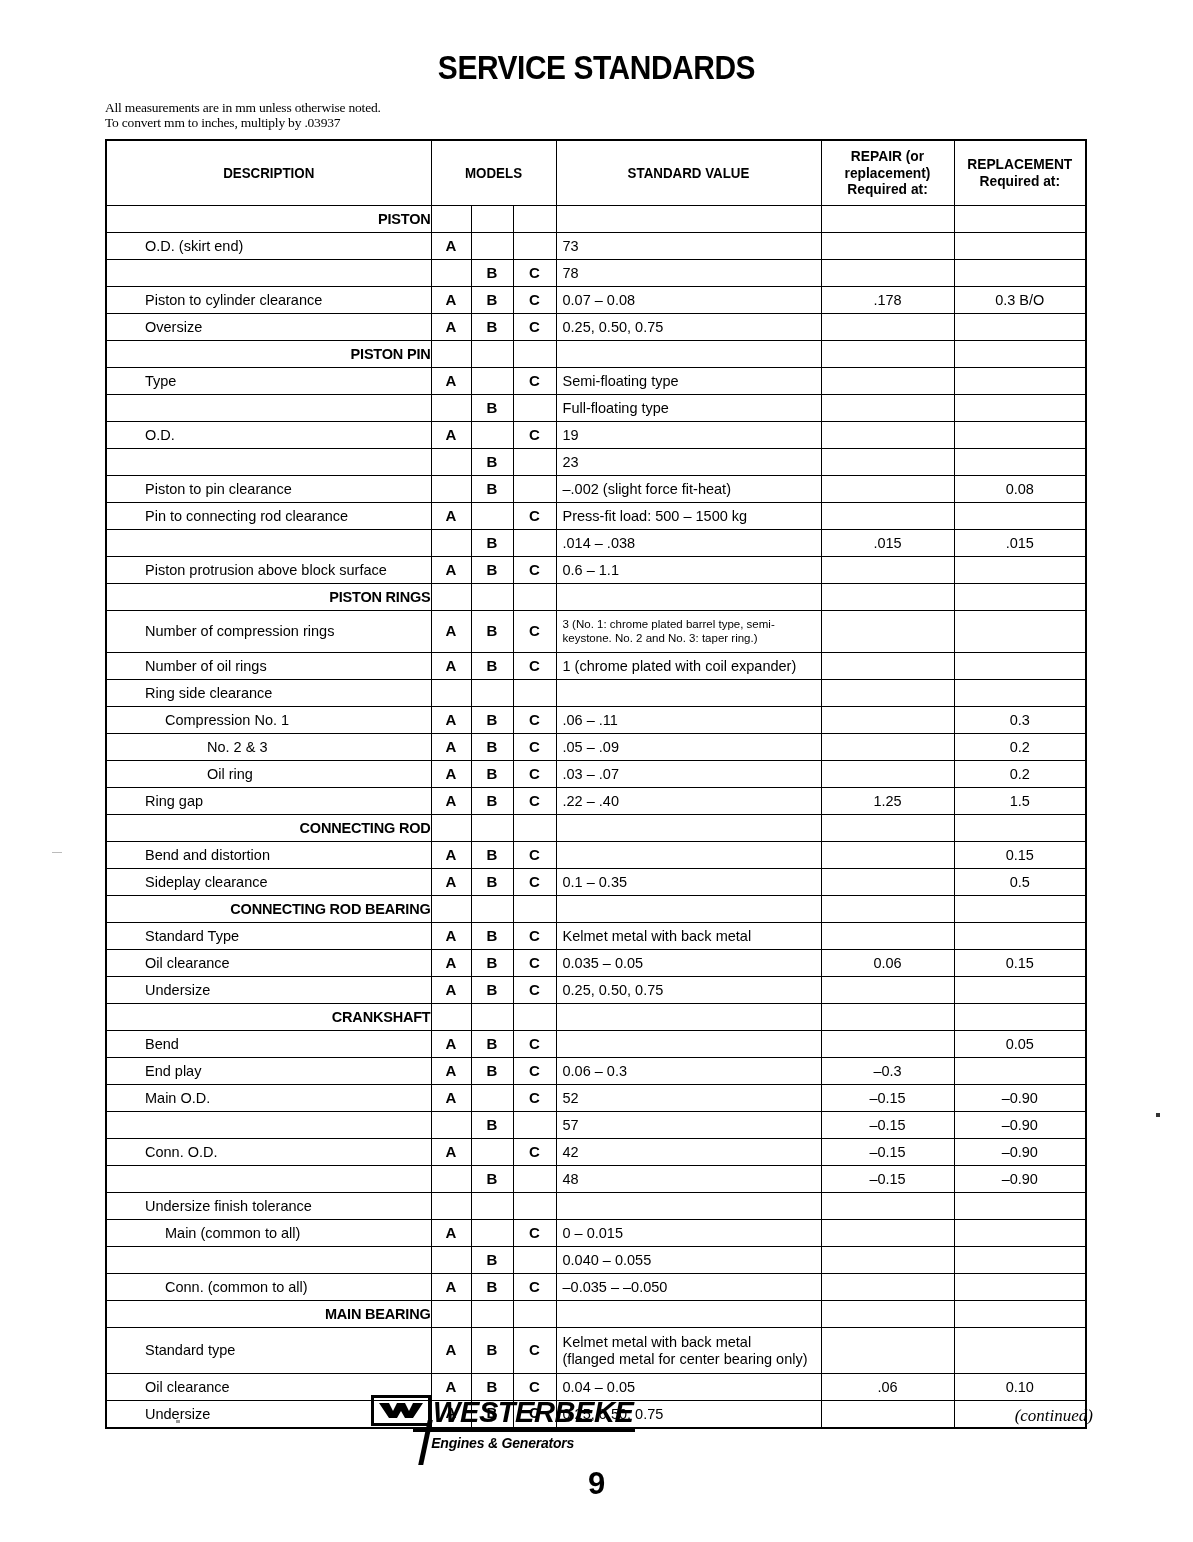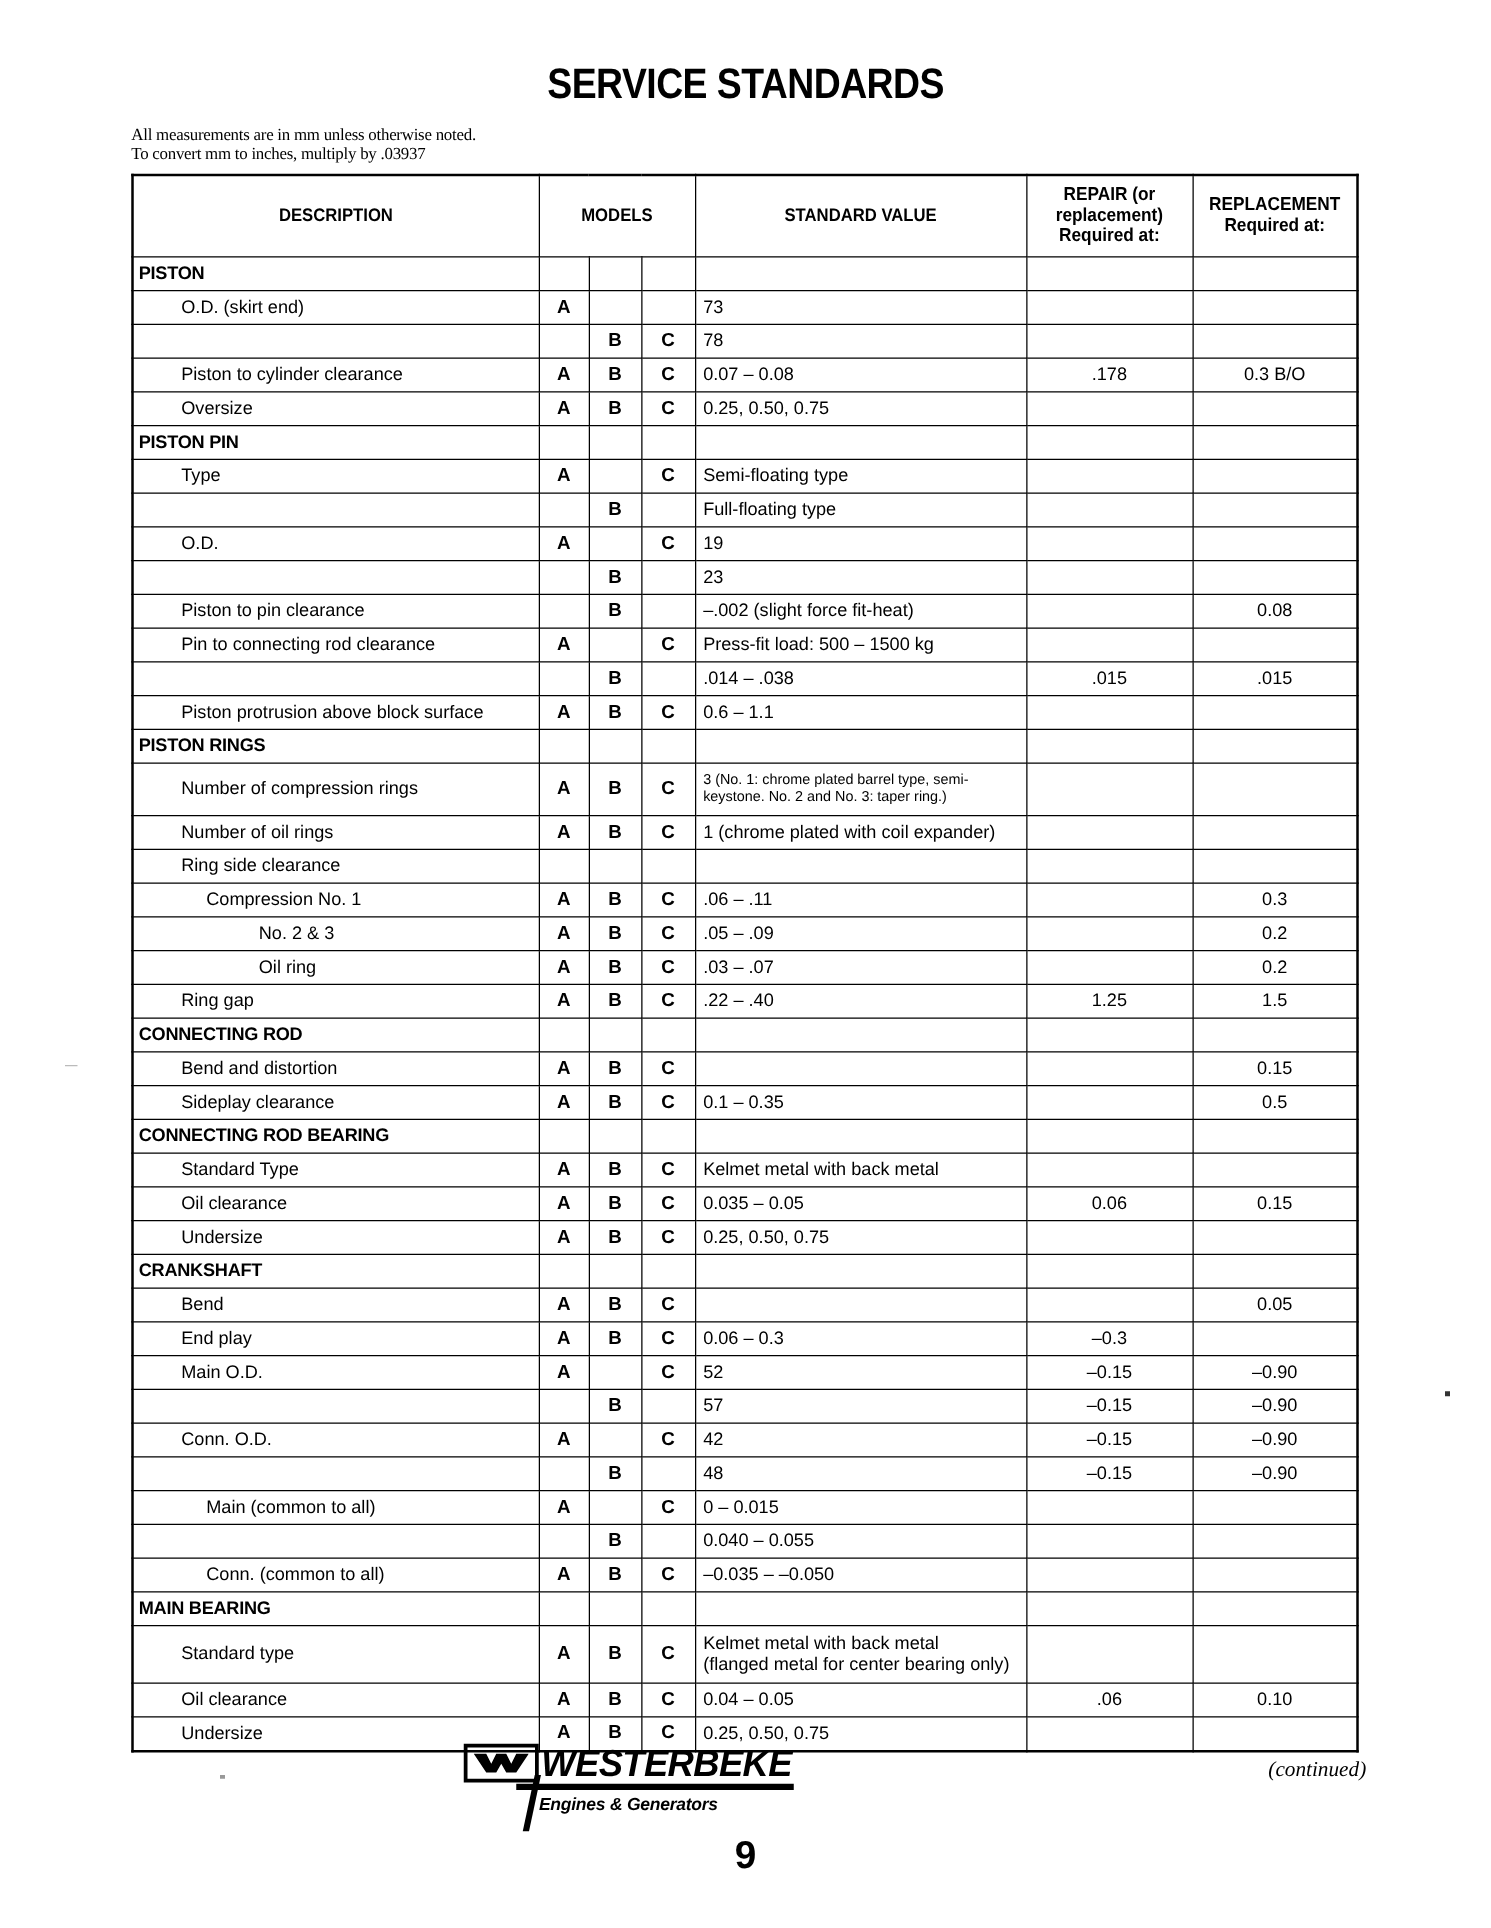--- a/index.html
+++ b/index.html
@@ -72,22 +72,23 @@
   thead th small{display:block;font-size:15px;font-weight:bold;}
 
   tbody tr{height:27px;}
   tbody td.desc{
     padding-left:8px;
     text-align:left;
     white-space:nowrap;
   }
   tbody td.desc.grp{
     font-weight:bold;
-    padding-left:4px;
+    padding-left:14px;
     letter-spacing:-0.2px;
+    text-align:right;
   }
   tbody td.desc.lvl1{padding-left:38px;}
   tbody td.desc.lvl2{padding-left:58px;}
   tbody td.desc.lvl3{padding-left:100px;}
   tbody td.mdl{
     text-align:center;
     font-weight:bold;
     font-size:15px;
   }
   tbody td.val{
@@ -532,20 +533,29 @@
         <tr>
           <td class="desc lvl1"></td>
           <td class="mdl"></td>
           <td class="mdl">B</td>
           <td class="mdl"></td>
           <td class="val">48</td>
           <td class="num">–0.15</td>
           <td class="num">–0.90</td>
         </tr>
         <tr>
+          <td class="desc lvl1">Undersize finish tolerance</td>
+          <td class="mdl"></td>
+          <td class="mdl"></td>
+          <td class="mdl"></td>
+          <td class="val"></td>
+          <td class="num"></td>
+          <td class="num"></td>
+        </tr>
+        <tr>
           <td class="desc lvl2">Main (common to all)</td>
           <td class="mdl">A</td>
           <td class="mdl"></td>
           <td class="mdl">C</td>
           <td class="val">0 – 0.015</td>
           <td class="num"></td>
           <td class="num"></td>
         </tr>
         <tr>
           <td class="desc lvl1"></td>

